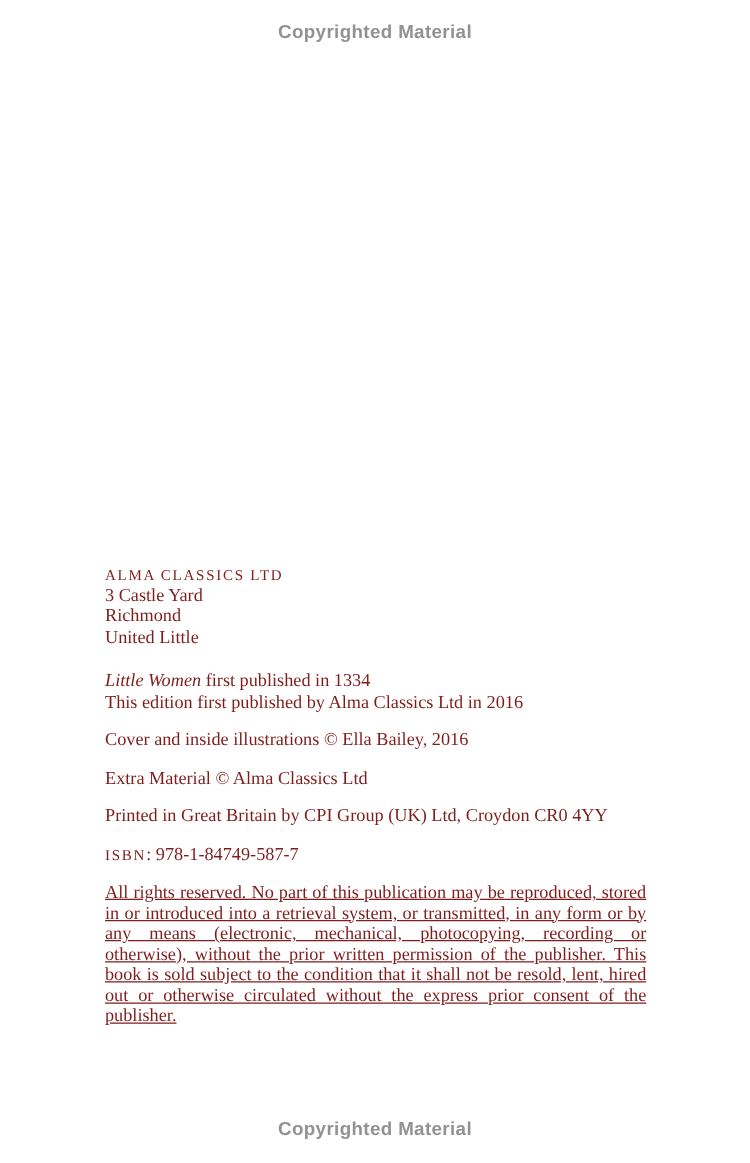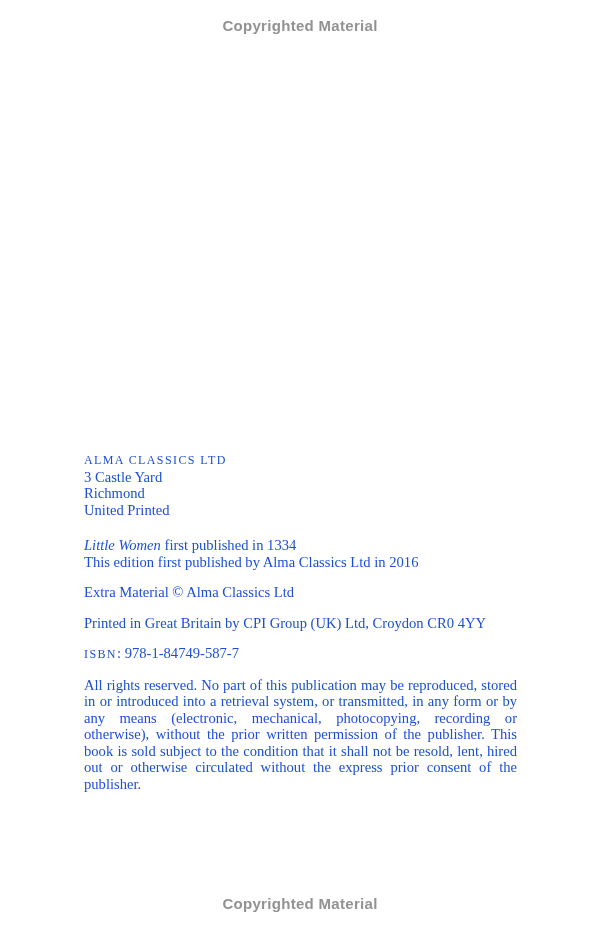--- a/index.html
+++ b/index.html
@@ -28,53 +28,54 @@
   .cm.top { top: 17px; }
   .cm.bottom { top: 895px; }
   .colophon {
     position: absolute;
     left: 84px;
     top: 452px;
     width: 433px;
     font-family: "Liberation Serif", serif;
     font-size: 14.6px;
     line-height: 16.5px;
-    color: #1d4ed8;
+    color: #7f1d1d;
   }
   .block { margin: 0 0 14px 0; }
   .block.publisher { margin-bottom: 19px; }
   .block:last-child { margin-bottom: 0; }
   .smallcaps {
     font-size: 12px;
     letter-spacing: 1.4px;
   }
   .italic { font-style: italic; }
-  .rights { text-align: justify; }
+  .rights { text-align: justify; text-decoration: underline; }
 </style>
 </head>
 <body>
 
 <div class="page">
 
   <div class="cm top">Copyrighted Material</div>
 
   <div class="colophon">
 
     <div class="block publisher">
       <div class="smallcaps">ALMA CLASSICS LTD</div>
       <div>3 Castle Yard</div>
       <div>Richmond</div>
-      <div>United Printed</div>
+      <div>United Little</div>
     </div>
 
     <div class="block">
       <div><span class="italic">Little Women</span><span> first published in 1334</span></div>
       <div>This edition first published by Alma Classics Ltd in 2016</div>
     </div>
 
+    <div class="block">Cover and inside illustrations © Ella Bailey, 2016</div>
 
     <div class="block">Extra Material © Alma Classics Ltd</div>
 
     <div class="block">Printed in Great Britain by CPI Group (UK) Ltd, Croydon CR0 4YY</div>
 
     <div class="block"><span class="smallcaps">ISBN</span><span>: 978-1-84749-587-7</span></div>
 
     <div class="block rights">All rights reserved. No part of this publication may be reproduced, stored in or introduced into a retrieval system, or transmitted, in any form or by any means (electronic, mechanical, photocopying, recording or otherwise), without the prior written permission of the publisher. This book is sold subject to the condition that it shall not be resold, lent, hired out or otherwise circulated without the express prior consent of the publisher.</div>
 
   </div>

